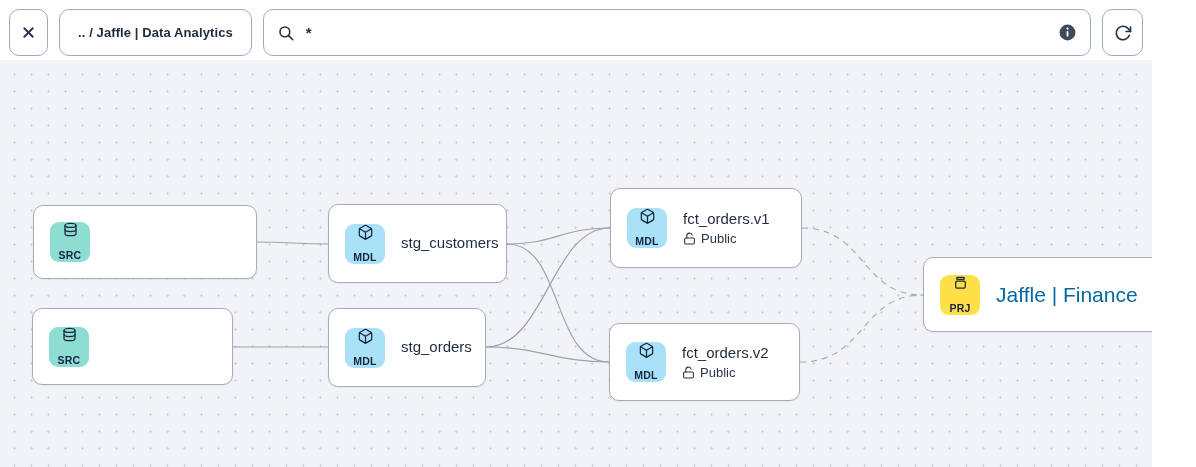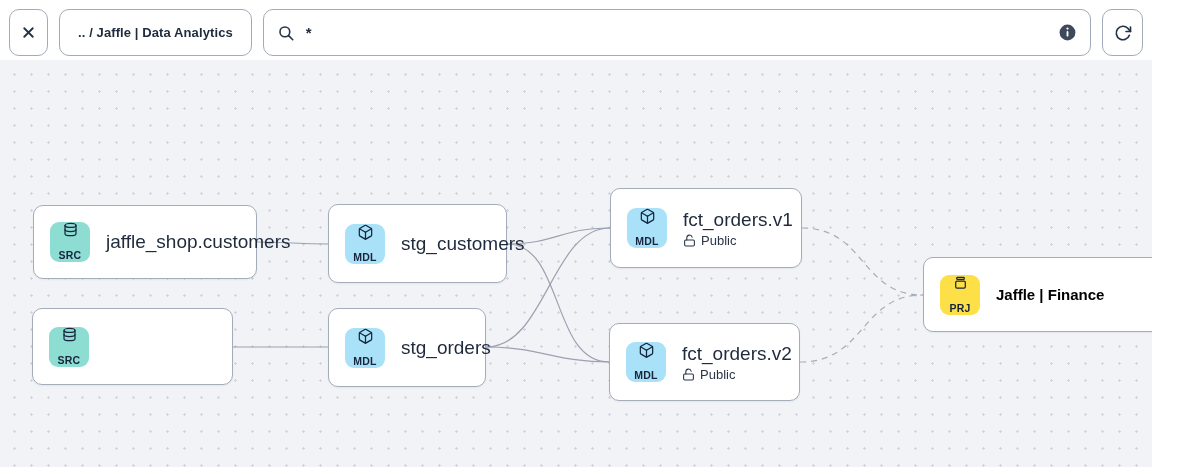--- a/index.html
+++ b/index.html
@@ -31,26 +31,26 @@
   .node{position:absolute;background:#fff;border:1px solid #a5adbb;border-radius:10px;
         display:flex;align-items:center;gap:16px;padding-left:16px;box-sizing:border-box;
         box-shadow:0 1px 2px rgba(20,30,50,.06);z-index:2;cursor:pointer;}
   .badge{width:40px;height:40px;border-radius:9px;flex:0 0 auto;
          display:flex;flex-direction:column;align-items:center;justify-content:center;gap:12px;}
   .badge-src{background:#8eddd3;}
   .badge-mdl{background:#a8e1f8;}
   .badge-prj{background:#fde047;}
   .badge svg{width:17px;height:17px;stroke:#17243c;fill:none;stroke-width:1.8;stroke-linecap:round;stroke-linejoin:round;}
   .blabel{font-size:10.5px;font-weight:700;color:#17243c;line-height:1.1;letter-spacing:.2px;}
-  .ntitle{font-size:19px;color:#1f2a3c;line-height:1.25;}
+  .ntitle{font-size:15px;color:#1f2a3c;line-height:1.25;}
   .ncol{display:flex;flex-direction:column;gap:2px;}
   .nsub{display:flex;align-items:center;gap:5px;font-size:13px;color:#2a3547;}
   .nsub svg{width:13px;height:13px;stroke:#2a3547;fill:none;stroke-width:2;stroke-linecap:round;stroke-linejoin:round;}
   .psub{font-size:12.5px;font-weight:700;color:#1f2a3c;line-height:1.3;}
-  .ptitle{font-size:15px;color:#000000;line-height:1.3;font-weight:bold;}
+  .ptitle{font-size:21px;color:#0369a1;line-height:1.3;}
 </style>
 </head>
 <body>
 
 <div class="stage">
 
   <div class="topbar">
     <div class="tb-btn tb-close">
       <svg width="17" height="17" viewBox="0 0 24 24" class="icon-stroke" stroke-width="2.6">
           <path d="M6 6 L18 18 M18 6 L6 18"></path>
@@ -94,21 +94,20 @@
 
   <div class="node" style="left:33px;top:205px;width:224px;height:74px;">
     <div class="badge badge-src">
       <svg viewBox="0 0 24 24">
           <ellipse cx="12" cy="5" rx="8" ry="3"></ellipse>
           <path d="M4 5v6c0 1.66 3.6 3 8 3s8-1.34 8-3V5"></path>
           <path d="M4 11v6c0 1.66 3.6 3 8 3s8-1.34 8-3v-6"></path>
         </svg>
       <span class="blabel">SRC</span>
     </div>
-    <div class="ntitle">jaffle_shop.customers</div>
   </div>
 
   <div class="node" style="left:32px;top:308px;width:201px;height:77px;">
     <div class="badge badge-src">
       <svg viewBox="0 0 24 24">
           <ellipse cx="12" cy="5" rx="8" ry="3"></ellipse>
           <path d="M4 5v6c0 1.66 3.6 3 8 3s8-1.34 8-3V5"></path>
           <path d="M4 11v6c0 1.66 3.6 3 8 3s8-1.34 8-3v-6"></path>
         </svg>
       <span class="blabel">SRC</span>

